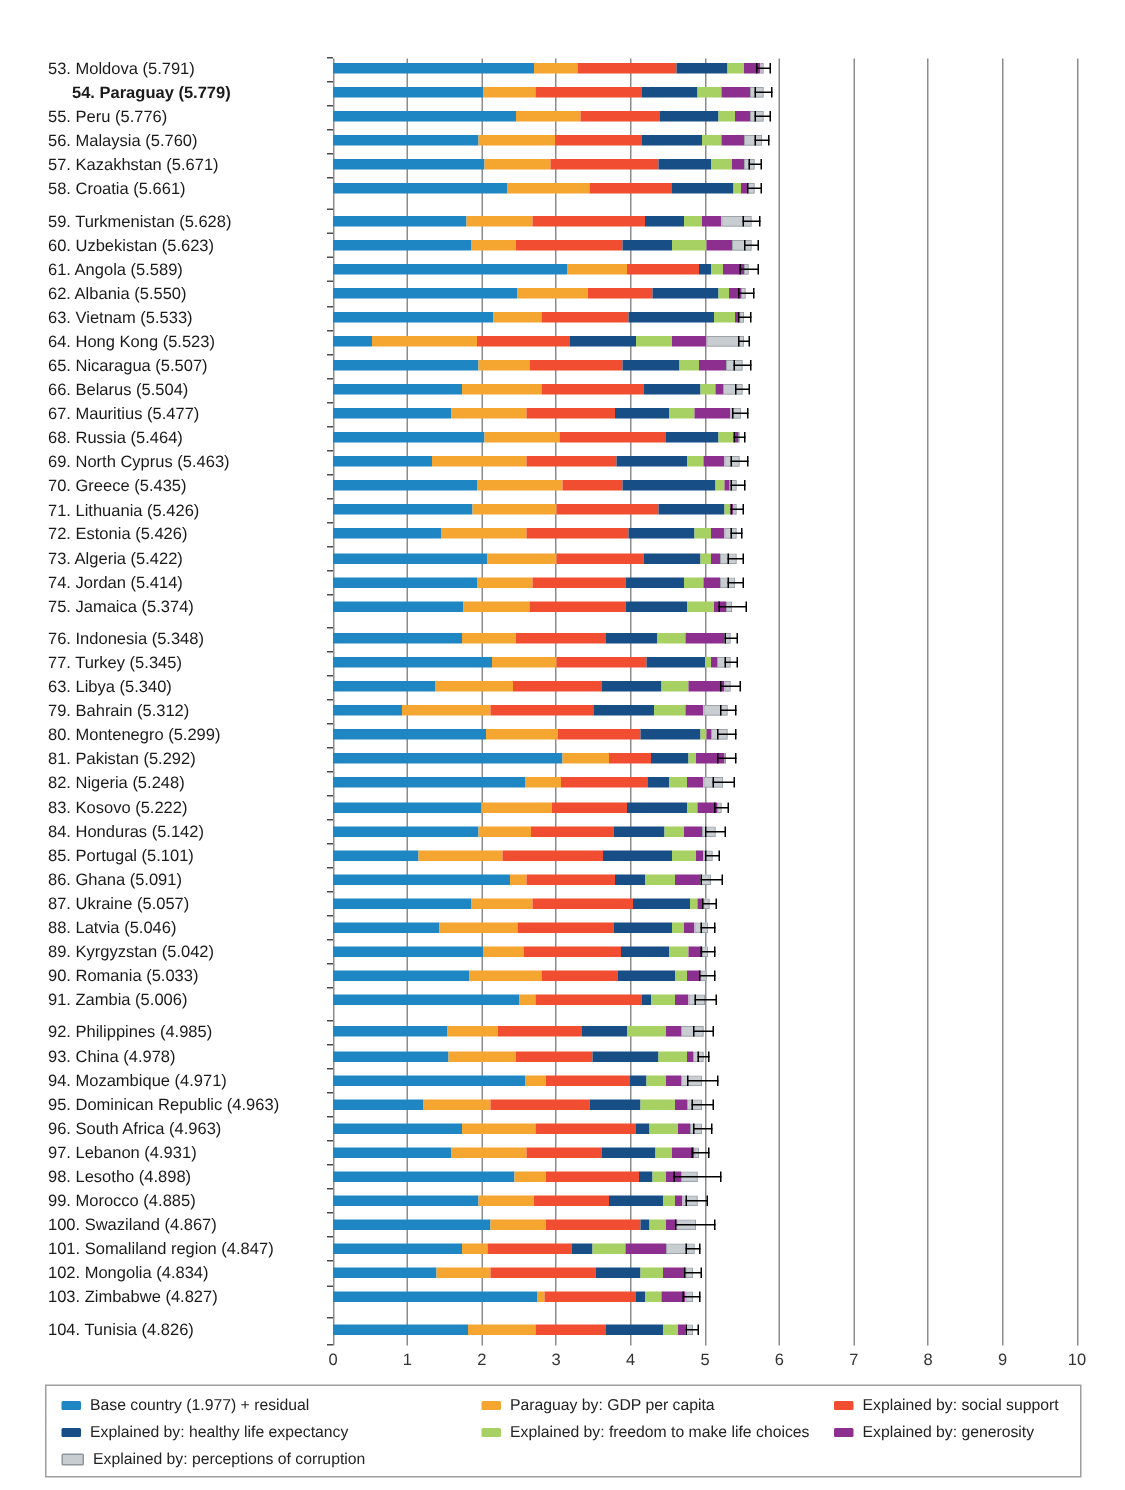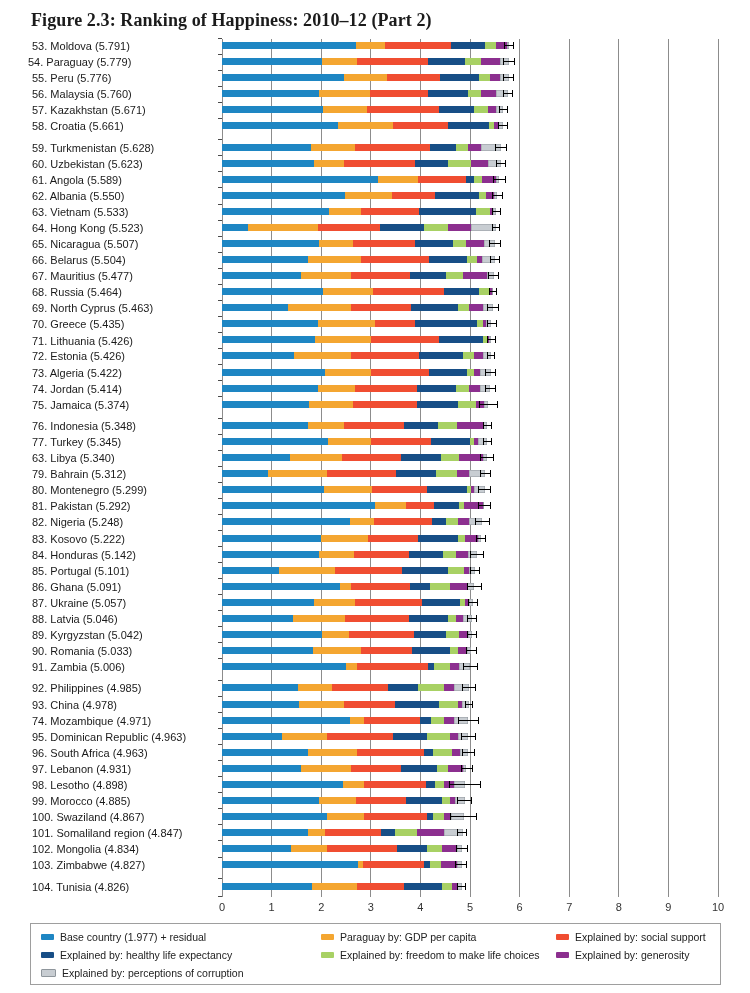--- a/index.html
+++ b/index.html
@@ -18,21 +18,20 @@
   .legend-box{position:absolute;left:30px;top:923px;width:691px;height:62px;
               border:1.5px solid #9e9e9e;background:#fff;box-sizing:border-box;}
   .legend-item{position:absolute;display:flex;align-items:center;white-space:nowrap;}
   .legend-swatch{width:13px;height:6px;border-radius:1px;margin-right:6px;flex:0 0 auto;}
   .legend-label{font-size:10.5px;color:#222;}
 </style>
 </head>
 <body>
 
 <div class="page">
-  <div class="title">Figure 2.3: Ranking of Happiness: 2010–12 (Part 2)</div>
   <div id="chart" style="position:absolute;left:0;top:0;width:750px;height:993px;">
       <div class="gridline" style="left: 221.5px; top: 39px; height: 857.6px; background: rgb(140, 140, 140);"></div>
       <div class="xtick" style="left: 209px; top: 900.6px;">0</div>
       <div class="gridline" style="left: 271.1px; top: 39px; height: 857.6px; background: rgb(140, 140, 140);"></div>
       <div class="xtick" style="left: 258.6px; top: 900.6px;">1</div>
       <div class="gridline" style="left: 320.7px; top: 39px; height: 857.6px; background: rgb(140, 140, 140);"></div>
       <div class="xtick" style="left: 308.2px; top: 900.6px;">2</div>
       <div class="gridline" style="left: 370.3px; top: 39px; height: 857.6px; background: rgb(140, 140, 140);"></div>
       <div class="xtick" style="left: 357.8px; top: 900.6px;">3</div>
       <div class="gridline" style="left: 419.9px; top: 39px; height: 857.6px; background: rgb(140, 140, 140);"></div>
@@ -57,21 +56,21 @@
         <div class="seg" style="width: 65.968px; background: rgb(240, 77, 49);"></div>
         <div class="seg" style="width: 34.224px; background: rgb(23, 78, 134);"></div>
         <div class="seg" style="width: 10.912px; background: rgb(168, 209, 100);"></div>
         <div class="seg" style="width: 10.912px; background: rgb(140, 47, 143);"></div>
         <div class="seg" style="width: 2.48px; background: rgb(200, 205, 210); box-shadow: rgb(143, 150, 156) 0px 0px 0px 0.5px inset;"></div>
       </div>
       <div class="ebar-line" style="left: 504.274px; top: 45px; width: 9.92px;"></div>
       <div class="ebar-cap" style="left: 504.274px; top: 42px;"></div>
       <div class="ebar-cap" style="left: 513.194px; top: 42px;"></div>
       <div class="rowtick" style="left: 217.5px; top: 53.55px; width: 4.5px;"></div>
-      <div class="country-label" style="left: 28px; top: 56.05px;">54. Paraguay (5.779)</div>
+      <div class="country-label" style="left: 48px; top: 56.05px; font-weight: bold;">54. Paraguay (5.779)</div>
       <div class="bar" style="left: 222px; top: 58.05px;">
         <div class="seg" style="width: 100.192px; background: rgb(30, 134, 195);"></div>
         <div class="seg" style="width: 35.216px; background: rgb(244, 166, 49);"></div>
         <div class="seg" style="width: 70.432px; background: rgb(240, 77, 49);"></div>
         <div class="seg" style="width: 37.2px; background: rgb(23, 78, 134);"></div>
         <div class="seg" style="width: 16.368px; background: rgb(168, 209, 100);"></div>
         <div class="seg" style="width: 18.352px; background: rgb(140, 47, 143);"></div>
         <div class="seg" style="width: 8.928px; background: rgb(200, 205, 210); box-shadow: rgb(143, 150, 156) 0px 0px 0px 0.5px inset;"></div>
       </div>
       <div class="ebar-line" style="left: 502.686px; top: 61.05px; width: 11.904px;"></div>
@@ -617,21 +616,21 @@
         <div class="seg" style="width: 51.088px; background: rgb(240, 77, 49);"></div>
         <div class="seg" style="width: 44.144px; background: rgb(23, 78, 134);"></div>
         <div class="seg" style="width: 18.352px; background: rgb(168, 209, 100);"></div>
         <div class="seg" style="width: 3.968px; background: rgb(140, 47, 143);"></div>
         <div class="seg" style="width: 7.44px; background: rgb(200, 205, 210); box-shadow: rgb(143, 150, 156) 0px 0px 0px 0.5px inset;"></div>
       </div>
       <div class="ebar-line" style="left: 464.941px; top: 703.5px; width: 7.936px;"></div>
       <div class="ebar-cap" style="left: 464.941px; top: 700.5px;"></div>
       <div class="ebar-cap" style="left: 471.877px; top: 700.5px;"></div>
       <div class="rowtick" style="left: 217.5px; top: 712.05px; width: 4.5px;"></div>
-      <div class="country-label" style="left: 32px; top: 714.55px;">74. Mozambique (4.971)</div>
+      <div class="country-label" style="left: 32px; top: 714.55px;">94. Mozambique (4.971)</div>
       <div class="bar" style="left: 222px; top: 716.55px;">
         <div class="seg" style="width: 128.464px; background: rgb(30, 134, 195);"></div>
         <div class="seg" style="width: 13.888px; background: rgb(244, 166, 49);"></div>
         <div class="seg" style="width: 56.048px; background: rgb(240, 77, 49);"></div>
         <div class="seg" style="width: 10.912px; background: rgb(23, 78, 134);"></div>
         <div class="seg" style="width: 12.896px; background: rgb(168, 209, 100);"></div>
         <div class="seg" style="width: 9.424px; background: rgb(140, 47, 143);"></div>
         <div class="seg" style="width: 14.88px; background: rgb(200, 205, 210); box-shadow: rgb(143, 150, 156) 0px 0px 0px 0.5px inset;"></div>
       </div>
       <div class="ebar-line" style="left: 457.65px; top: 719.55px; width: 21.824px;"></div>

